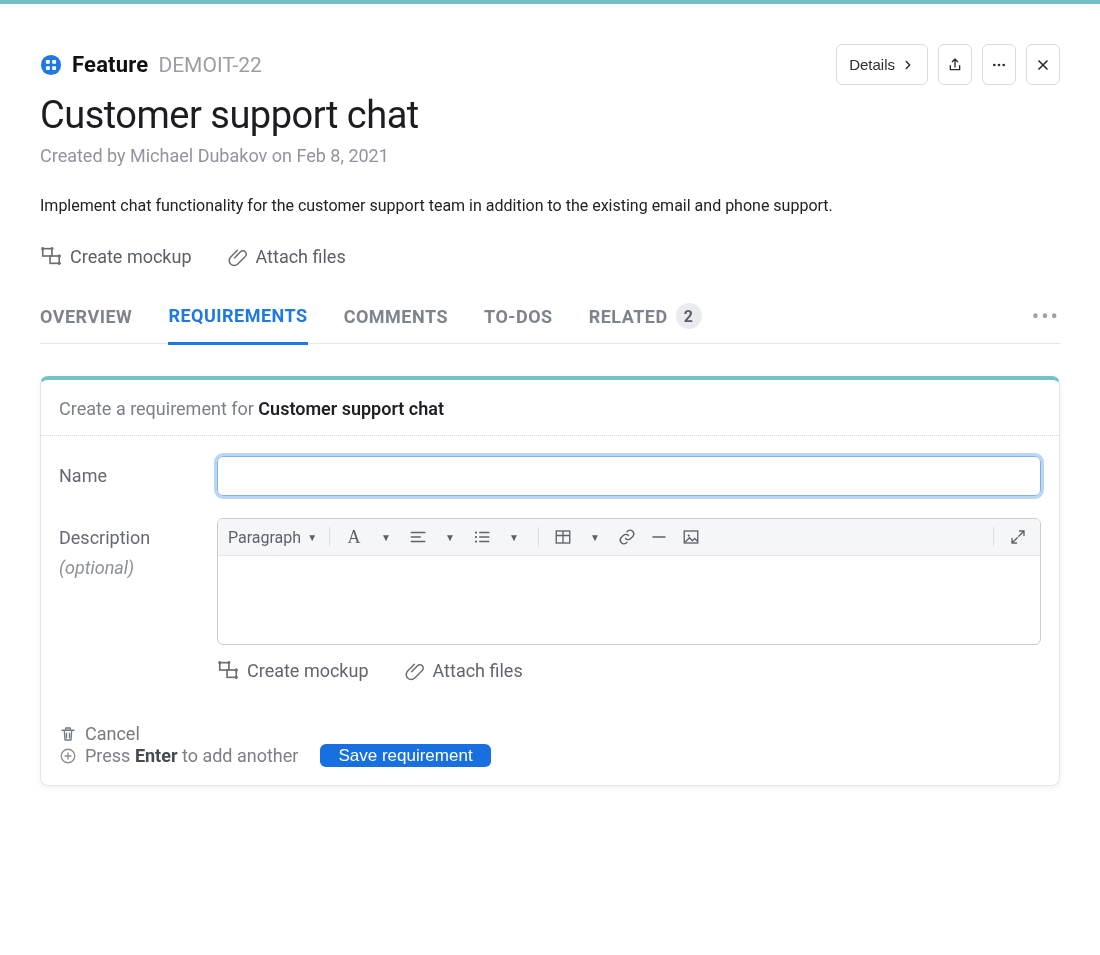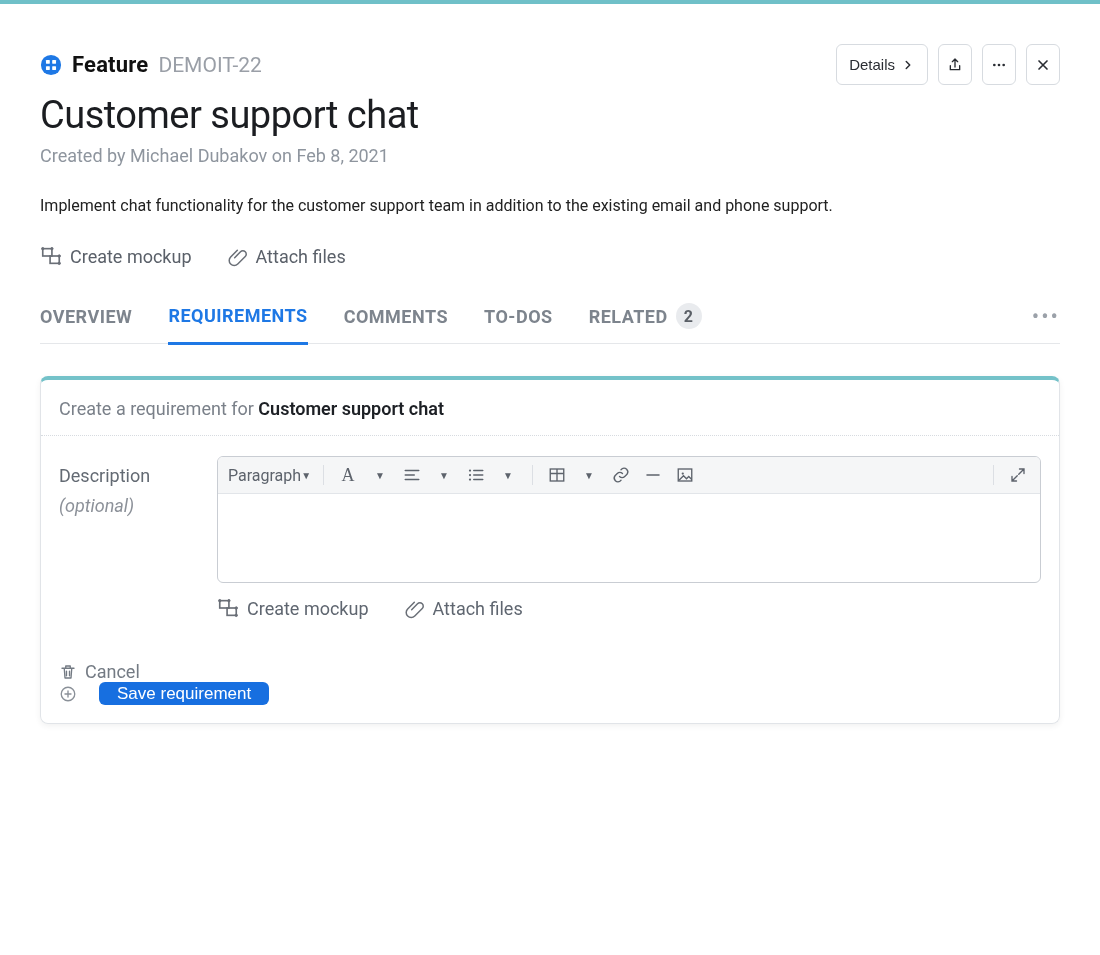--- a/index.html
+++ b/index.html
@@ -64,21 +64,21 @@
     outline:3px solid #b9d7f4; outline-offset:0; border-color:#82b3e8;
   }
   .editor { border:1px solid #c9cdd3; border-radius:6px; overflow:hidden; background:#fff; }
   .toolbar {
     display:flex; align-items:center; gap:8px; padding:6px 10px;
     background:#f5f6f7; border-bottom:1px solid #e2e5e9; color:#5d636c;
   }
   .toolbar .grp { display:inline-flex; align-items:center; gap:8px; }
   .toolbar .sep { width:1px; height:20px; background:#dcdfe4; margin:0 4px; }
   .toolbar .tb-btn { display:inline-flex; align-items:center; justify-content:center; width:24px; height:24px; cursor:pointer; color:#5d636c; }
-  .toolbar .tb-text { font-size:16px; display:inline-flex; align-items:center; cursor:pointer; }
+  .toolbar .tb-text { font-size:16px; display:inline-flex; align-items:center; gap:6px; cursor:pointer; }
   .toolbar .caret { font-size:10px; }
   .toolbar .right { margin-left:auto; }
   .editor-body { height:88px; padding:10px; }
   .sub-actions { display:flex; gap:36px; margin-top:14px; color:#5f6670; font-size:18px; }
   .panel-footer {
     display:flex; align-items:flex-start; justify-content:space-between;
     padding:12px 18px 18px 18px;
     flex-direction:column;
   }
   .cancel { color:#737a83; font-size:18px; display:inline-flex; align-items:center; gap:8px; cursor:pointer;}
@@ -182,20 +182,26 @@
     </div>
     <div class="tab-more">•••</div>
   </div>
 
   <div class="panel">
     <div class="panel-head">
       <span>Create a requirement for </span><strong>Customer support chat</strong>
     </div>
 
     <div class="form">
+      <div class="form-row">
+        <div class="form-label">Name</div>
+        <div class="form-field">
+          <input type="text" class="text-input" style="">
+        </div>
+      </div>
 
       <div class="form-row">
         <div class="form-label">
           <span>Description</span>
           <span class="optional">(optional)</span>
         </div>
         <div class="form-field">
           <div class="editor">
             <div class="toolbar">
               <span class="tb-text">
@@ -300,20 +306,23 @@
             <path d="M4 7h16M9 7V4h6v3M7 7l1 13h8l1-13M10 11v6M14 11v6" fill="none" stroke="#737a83" stroke-width="1.8" stroke-linecap="round" stroke-linejoin="round"></path>
           </svg>
         <span>Cancel</span>
       </span>
       <div class="footer-right">
         <span class="hint">
           <svg width="18" height="18" viewBox="0 0 24 24">
               <circle cx="12" cy="12" r="9" fill="none" stroke="#8a9098" stroke-width="1.8"></circle>
               <path d="M12 8v8M8 12h8" stroke="#8a9098" stroke-width="1.8" stroke-linecap="round"></path>
             </svg>
+          <span>
+            <span>Press </span><strong>Enter</strong><span> to add another</span>
+          </span>
         </span>
         <button class="btn-primary">
           <span>Save requirement</span>
         </button>
       </div>
     </div>
   </div>
 </div>
 
 </body></html>

